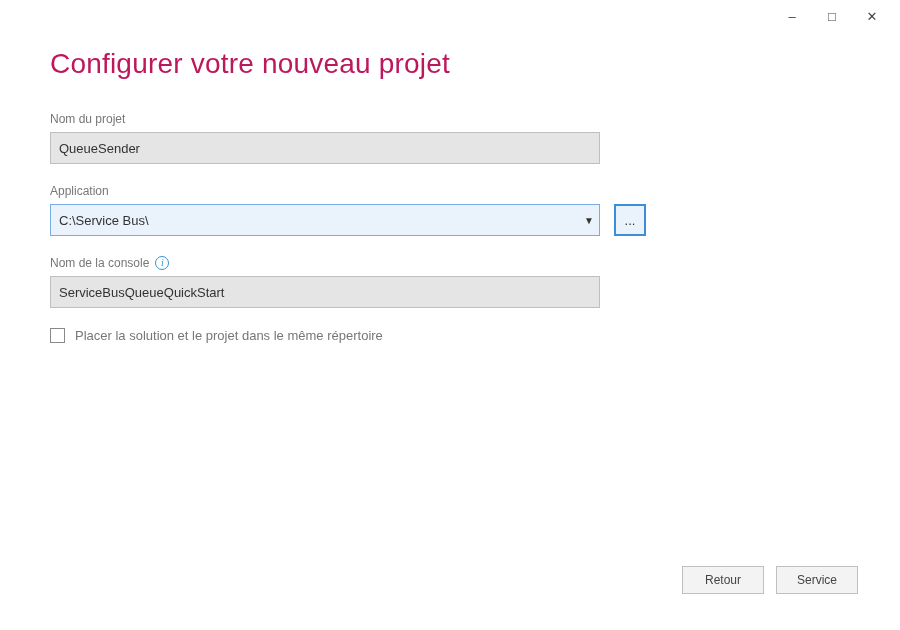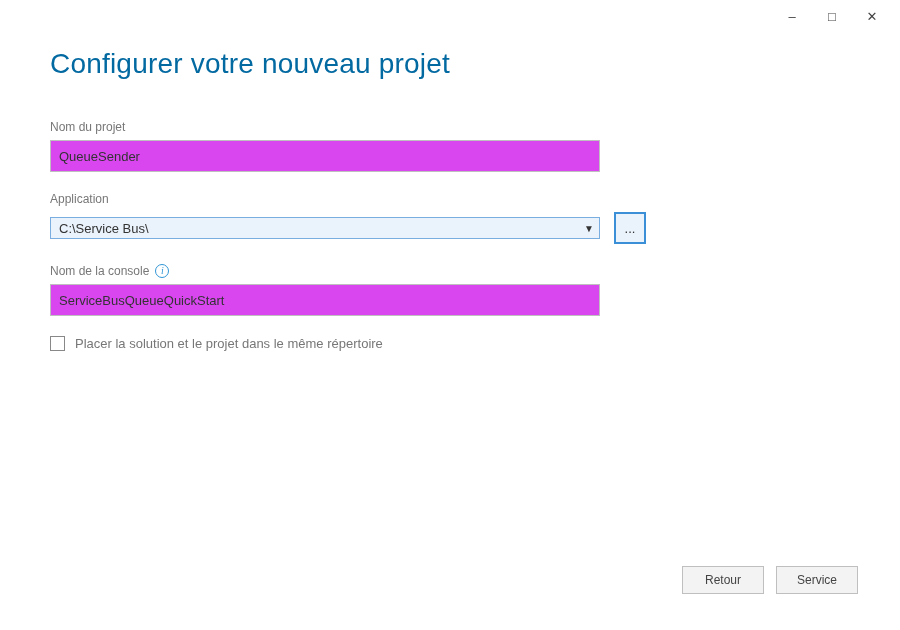--- a/index.html
+++ b/index.html
@@ -32,22 +32,22 @@
     }
     .content {
       position: absolute;
       top: 48px;
       left: 50px;
       right: 50px;
     }
     h1 {
       font-size: 28px;
       font-weight: 400;
-      color: #0369a1;
-      margin-bottom: 40px;
+      color: #be185d;
+      margin-bottom: 32px;
       letter-spacing: 0.2px;
     }
     .template-row {
       display: flex;
       align-items: center;
       gap: 12px;
       margin-bottom: 28px;
     }
     .template-name {
       font-size: 18px;
@@ -85,31 +85,31 @@
       font-family: Georgia, serif;
     }
     .text-input {
       width: 550px;
       height: 32px;
       border: 1px solid #bfbfbf;
       padding: 0 8px;
       font-size: 13px;
       color: #333;
       outline: none;
-      background: #d946ef;
+      background: #e5e5e5;
     }
     .loc-row {
       display: flex;
       align-items: center;
       gap: 14px;
     }
     .combo {
       position: relative;
       width: 550px;
-      height: 22px;
+      height: 32px;
     }
     .combo-input {
       width: 100%;
       height: 100%;
       border: 1px solid #7aaee0;
       background: #eaf2fb;
       padding: 0 26px 0 8px;
       font-size: 13px;
       color: #333;
       outline: none;

